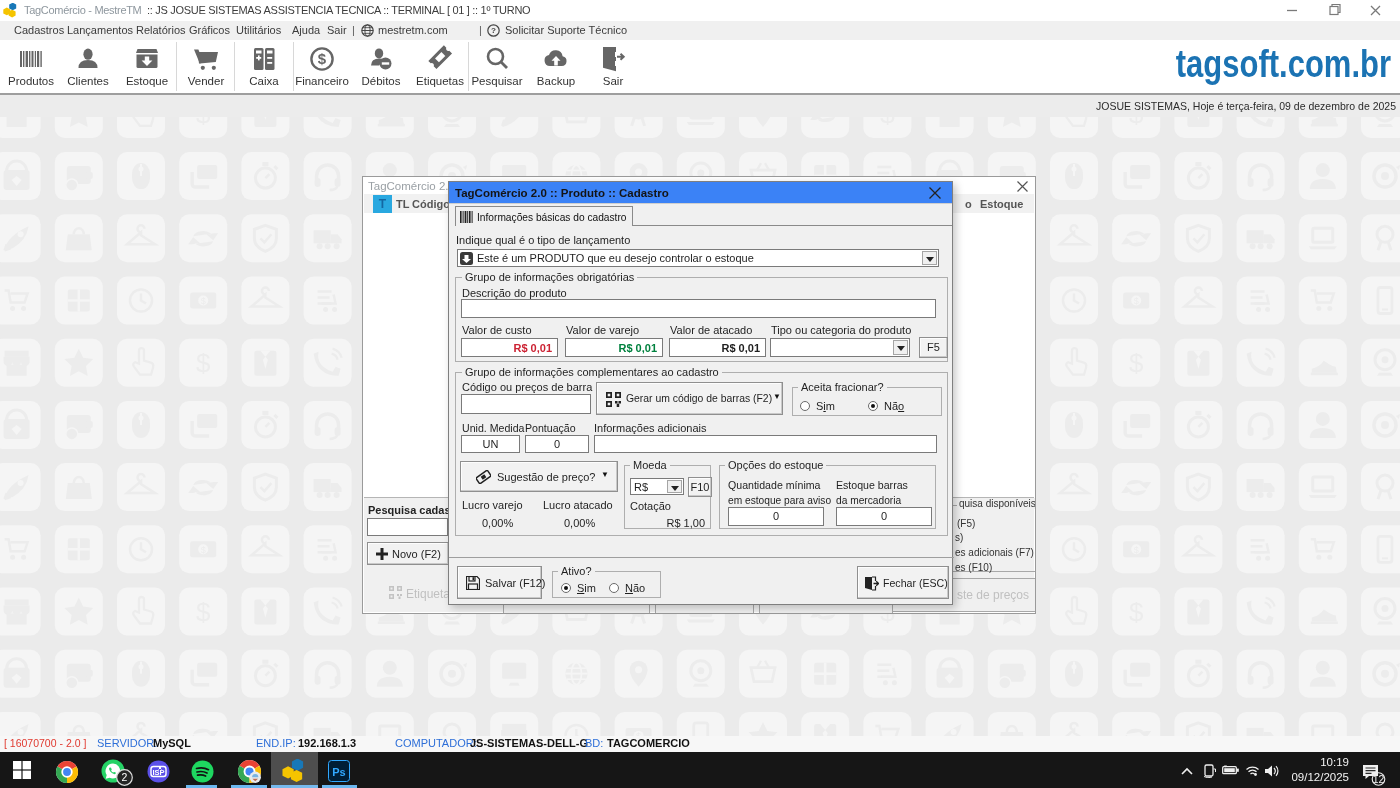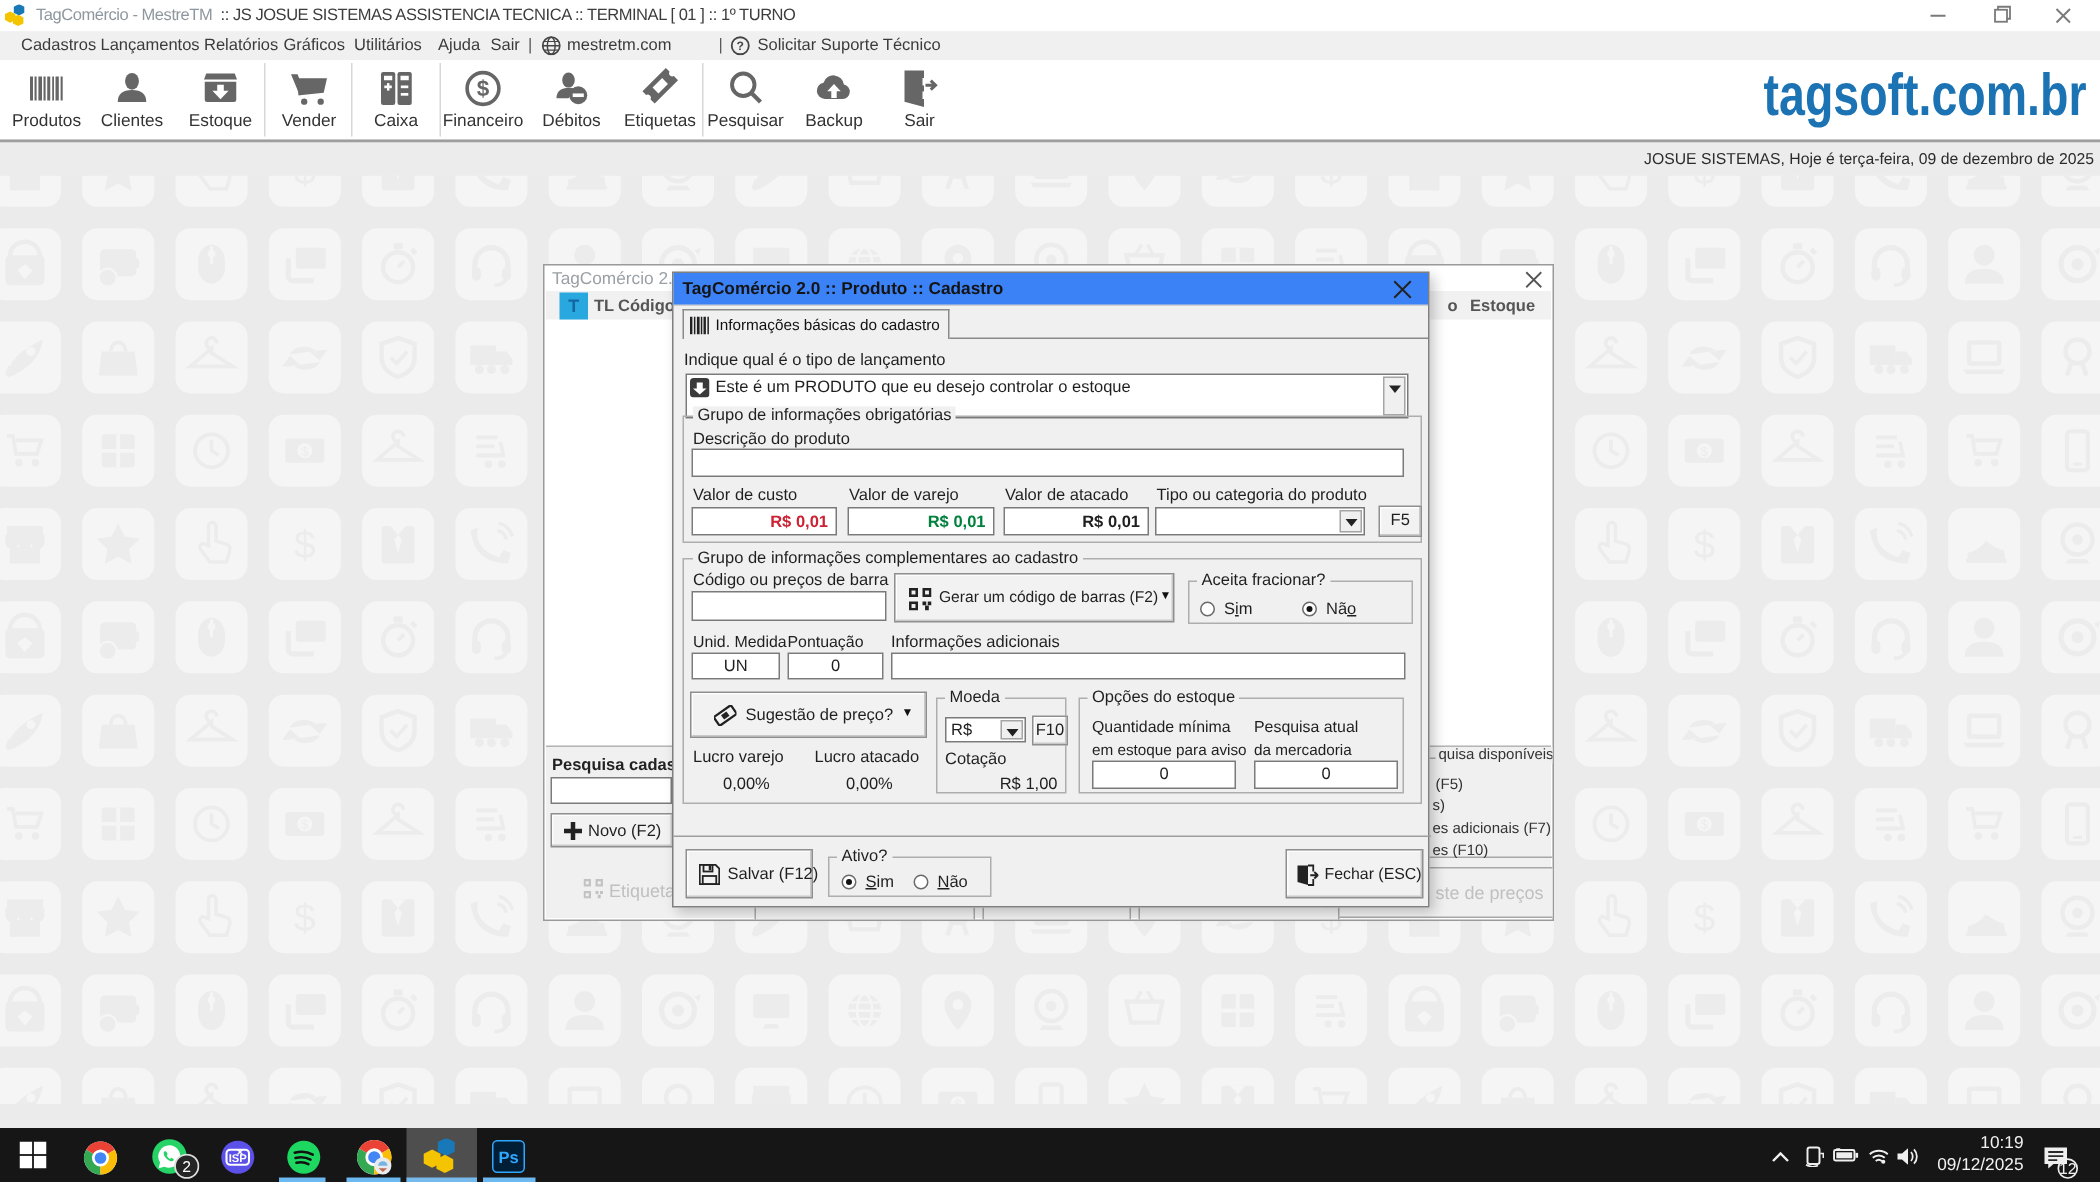--- a/index.html
+++ b/index.html
@@ -1447,21 +1447,21 @@
             <rect x="4.6" y="0" width="1.8" height="12"></rect>
             <rect x="7.2" y="0" width="1" height="12"></rect>
             <rect x="9" y="0" width="1.6" height="12"></rect>
             <rect x="11.6" y="0" width="1" height="12"></rect>
           </svg>
         <span style="position:absolute;left:21px;top:4.5px;font-size:10.2px;color:#111;white-space:nowrap;">Informações básicas do cadastro</span>
       </div>
       <div style="position:absolute;left:184px;top:43px;right:0;height:1px;background:#8a8a8a;"></div>
 
       <div class="lbl" style="left:7px;top:52px;">Indique qual é o tipo de lançamento</div>
-      <div class="inp" style="left:8px;top:67px;width:482px;height:30px;">
+      <div class="inp" style="left:8px;top:67px;width:482px;height:18px;">
         <svg style="position:absolute;left:2px;top:2px" width="13" height="13">
             <rect x="0" y="0" width="13" height="13" rx="2.5" fill="#3a3a3a"></rect>
             <path d="M4.5 3 h4 v4 h2.5 L6.5 11 2 7 h2.5 z" fill="#fff"></path>
           </svg>
         <span style="position:absolute;left:19px;top:2px;">Este é um PRODUTO que eu desejo controlar o estoque</span>
         <div class="ddarrow"></div>
       </div>
 
       <div class="gbox" style="left:6px;top:95px;width:493px;height:85px;">
         <div class="gt" style="left:6px;">Grupo de informações obrigatórias</div>
@@ -1539,21 +1539,21 @@
               <div class="ddarrow"></div>
             </div>
           <div class="btn" style="left:63px;top:11px;width:24px;height:20px;text-align:center;line-height:18px;">F10</div>
           <div class="lbl" style="left:5px;top:34px;">Cotação</div>
           <div class="lbl" style="right:5px;top:51px;">R$ 1,00</div>
         </div>
         <div class="gbox" style="left:263px;top:92px;width:217px;height:64px;">
           <div class="gt">Opções do estoque</div>
           <div class="lbl" style="left:8px;top:13px;font-size:10.6px;">Quantidade mínima</div>
           <div class="lbl" style="left:8px;top:29px;font-size:10.2px;">em estoque para aviso</div>
-          <div class="lbl" style="left:116px;top:13px;font-size:10.6px;">Pesquisa atual</div>
+          <div class="lbl" style="left:116px;top:13px;font-size:10.6px;">Estoque barras</div>
           <div class="lbl" style="left:116px;top:29px;font-size:10.2px;">da mercadoria</div>
           <div class="inp" style="left:8px;top:41px;width:96px;height:19px;text-align:center;line-height:17px;">0</div>
           <div class="inp" style="left:116px;top:41px;width:96px;height:19px;text-align:center;line-height:17px;">0</div>
         </div>
       </div>
       <div style="position:absolute;left:0;top:375px;width:505px;height:1px;background:#9e9e9e;"></div>
       <div class="btn" style="left:8px;top:384px;width:85px;height:33px;">
         <svg style="position:absolute;left:8px;top:9px" width="14" height="14" viewBox="0 0 14 14">
             <path d="M0.5 0.5 h10.5 l2.5 2.5 v10.5 h-13 z" fill="none" stroke="#222" stroke-width="1.2"></path>
             <rect x="3" y="0.5" width="6" height="4.5" fill="none" stroke="#222" stroke-width="1.2"></rect>
@@ -1574,20 +1574,31 @@
             <path d="M1 1 h7 v13 l-7 -2 z" fill="#222"></path>
             <path d="M8 3 h3 v3 h-3 z M8 9 h3 v4 h-3 z" fill="none"></path>
             <path d="M8 1 h3.5 v4 M11.5 10 v4 H8" fill="none" stroke="#222" stroke-width="1.2"></path>
             <path d="M9.5 7.5 h5 M12.2 5.3 l2.4 2.2 -2.4 2.2" fill="none" stroke="#222" stroke-width="1.3"></path>
           </svg>
         <span style="position:absolute;left:25px;top:10px;font-size:10.6px;">Fechar (ESC)</span>
       </div>
     </div>
   </div>
 
+  <div id="statusbar">
+    <span style="left:4px;color:#e03a30;font-size:10.5px;">[ 16070700 - 2.0 ]</span>
+    <span style="left:97px;color:#2e6fd8">SERVIDOR:</span>
+    <span style="left:153px;color:#111;font-weight:bold">MySQL</span>
+    <span style="left:256px;color:#2e6fd8">END.IP:</span>
+    <span style="left:298px;color:#111;font-weight:bold">192.168.1.3</span>
+    <span style="left:395px;color:#2e6fd8">COMPUTADOR:</span>
+    <span style="left:470px;color:#111;font-weight:bold">JS-SISTEMAS-DELL-G</span>
+    <span style="left:585px;color:#2e6fd8">BD:</span>
+    <span style="left:607px;color:#111;font-weight:bold">TAGCOMERCIO</span>
+  </div>
 
   <div id="taskbar">
     <svg class="tkicon" style="left:13px;top:9px" width="18" height="18" viewBox="0 0 18 18" fill="#fff">
         <rect x="0" y="0" width="8.4" height="8.4"></rect>
         <rect x="9.6" y="0" width="8.4" height="8.4"></rect>
         <rect x="0" y="9.6" width="8.4" height="8.4"></rect>
         <rect x="9.6" y="9.6" width="8.4" height="8.4"></rect>
       </svg>
     <svg class="tkicon" style="left:55px;top:8px" width="24" height="24" viewBox="0 0 24 24">
         <circle cx="12" cy="12" r="11" fill="#fff"></circle>

